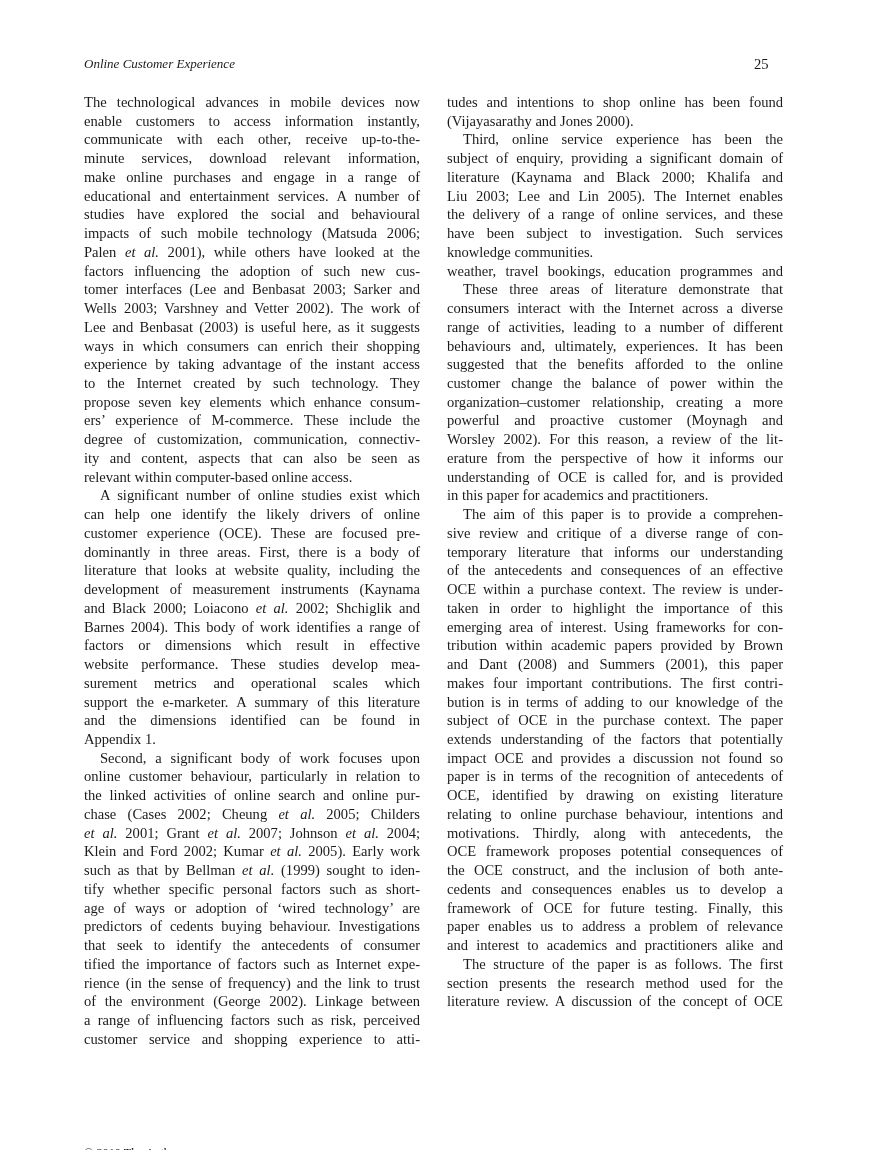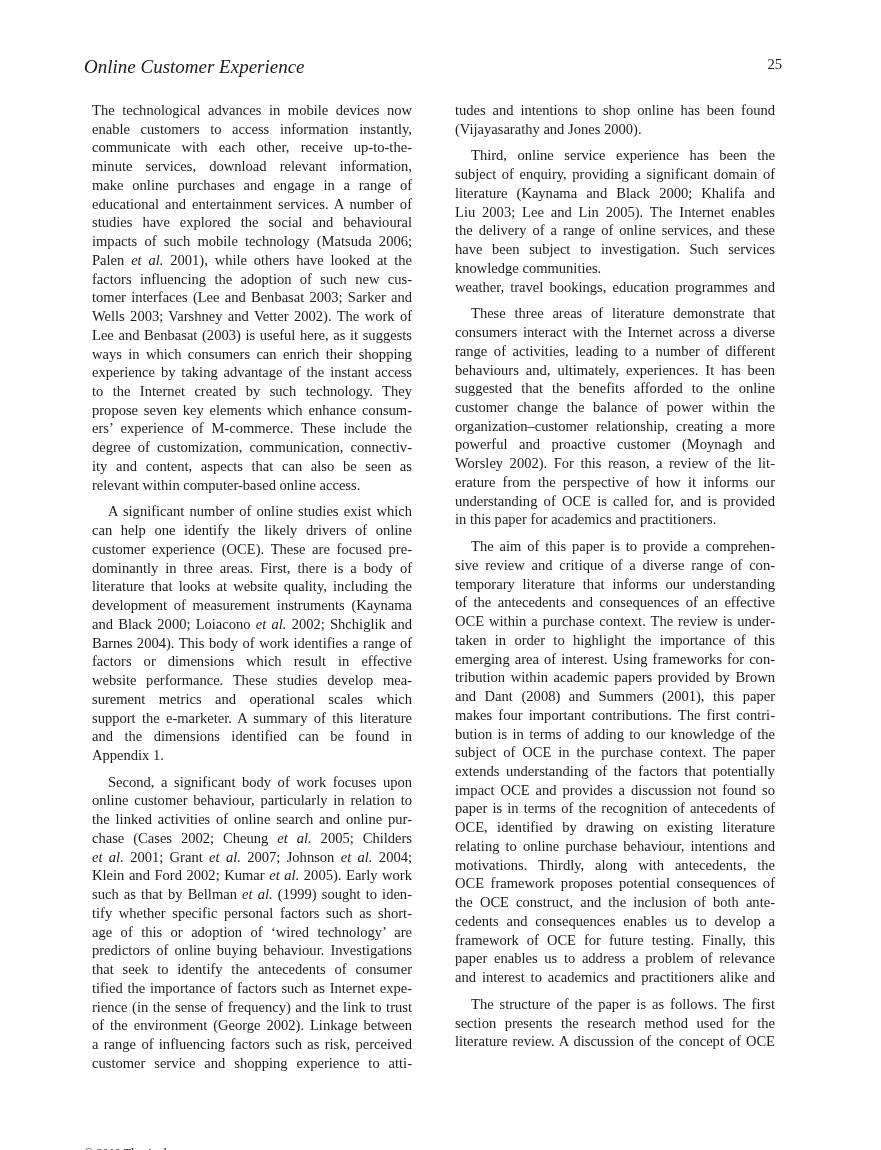--- a/index.html
+++ b/index.html
@@ -1,24 +1,24 @@
 <!DOCTYPE html>
 <html><head>
   <meta charset="utf-8">
   <style>
     html, body { margin: 0; padding: 0; background: #ffffff; }
     body { width: 881px; height: 1150px; position: relative; overflow: hidden;
            font-family: "Liberation Serif", "DejaVu Serif", serif; color: #1a1a1a; }
-    .running-head { position: absolute; top: 56px; left: 84px; font-size: 19px; font-style: italic; }
-    .page-number { position: absolute; top: 56px; left: 754px; width: 28px; text-align: right; font-size: 14.6px; }
+    .running-head { position: absolute; top: 56px; left: 84px; font-size: 13px; font-style: italic; }
+    .page-number { position: absolute; top: 56px; left: 754px; width: 28px; text-align: left; font-size: 14.6px; }
     .col { position: absolute; top: 93px; width: 336px; font-size: 14.55px; line-height: 18.73px;
            text-align: justify; hyphens: none; }
     .col-left { left: 84px; }
     .col-right { left: 447px; }
-    .col p { margin: 8px; }
+    .col p { margin: 0; }
     .col em { font-style: italic; }
     .line { display: block; text-align: justify; text-align-last: justify; white-space: nowrap; }
     .line.last { text-align-last: left; }
     .footer { position: absolute; left: 84px; top: 1146px; font-size: 12.3px; line-height: 14.5px; }
   </style>
 </head>
 <body>
 
 <div class="running-head">Online Customer Experience</div>
 <div class="page-number">25</div>
@@ -65,22 +65,22 @@
     </p>
     <p>
       <span class="line" style="text-indent: 16px;">Second, a significant body of work focuses upon</span>
       <span class="line">online customer behaviour, particularly in relation to</span>
       <span class="line">the linked activities of online search and online pur-</span>
       <span class="line">chase (Cases 2002; Cheung <em>et al.</em> 2005; Childers</span>
       <span class="line"><em>et al.</em> 2001; Grant <em>et al.</em> 2007; Johnson <em>et al.</em> 2004;</span>
       <span class="line">Klein and Ford 2002; Kumar <em>et al.</em> 2005). Early work</span>
       <span class="line">such as that by Bellman <em>et al.</em> (1999) sought to iden-</span>
       <span class="line">tify whether specific personal factors such as short-</span>
-      <span class="line">age of this or adoption of ‘wired technology’ are</span>
-      <span class="line">predictors of online buying behaviour. Investigations</span>
+      <span class="line">age of ways or adoption of ‘wired technology’ are</span>
+      <span class="line">predictors of cedents buying behaviour. Investigations</span>
       <span class="line">that seek to identify the antecedents of consumer</span>
       <span class="line">tified the importance of factors such as Internet expe-</span>
       <span class="line">rience (in the sense of frequency) and the link to trust</span>
       <span class="line">of the environment (George 2002). Linkage between</span>
       <span class="line">a range of influencing factors such as risk, perceived</span>
       <span class="line">customer service and shopping experience to atti-</span>
     </p>
   </div>
 <div class="col col-right" id="col-right">
     <p>

